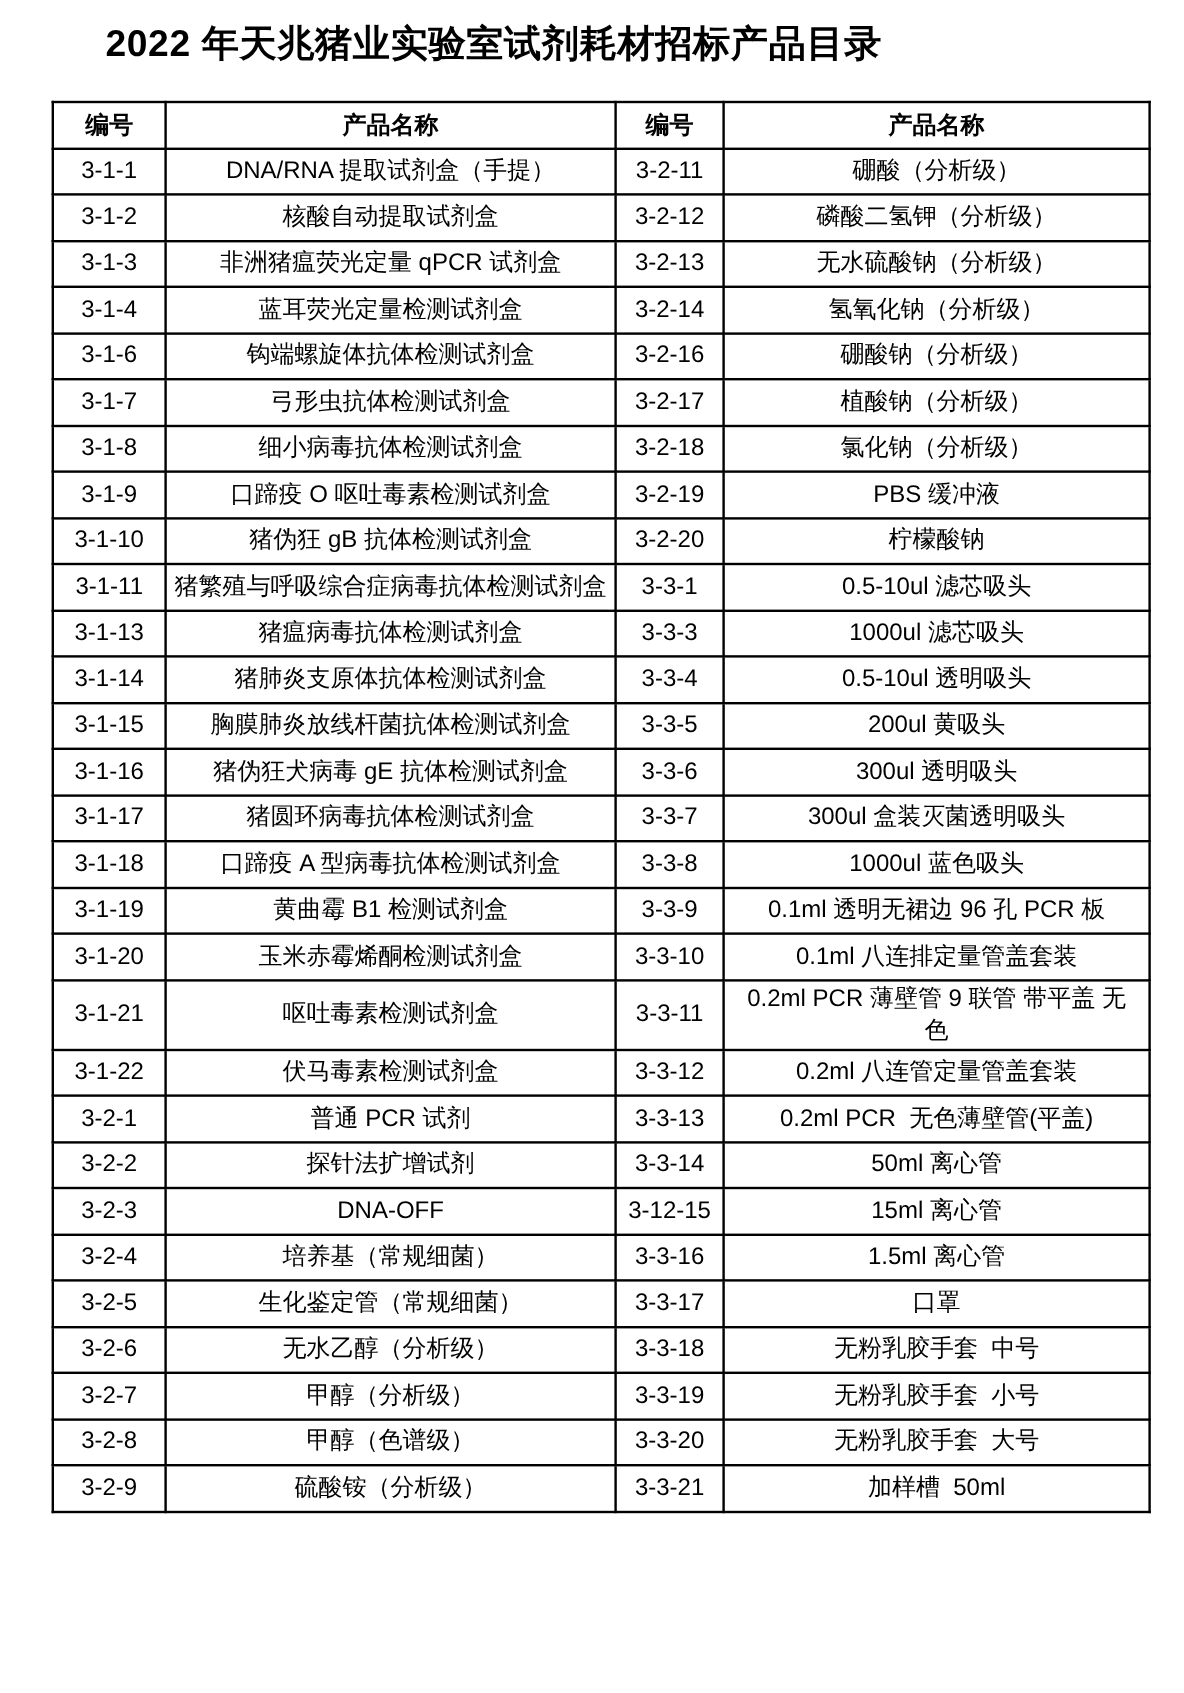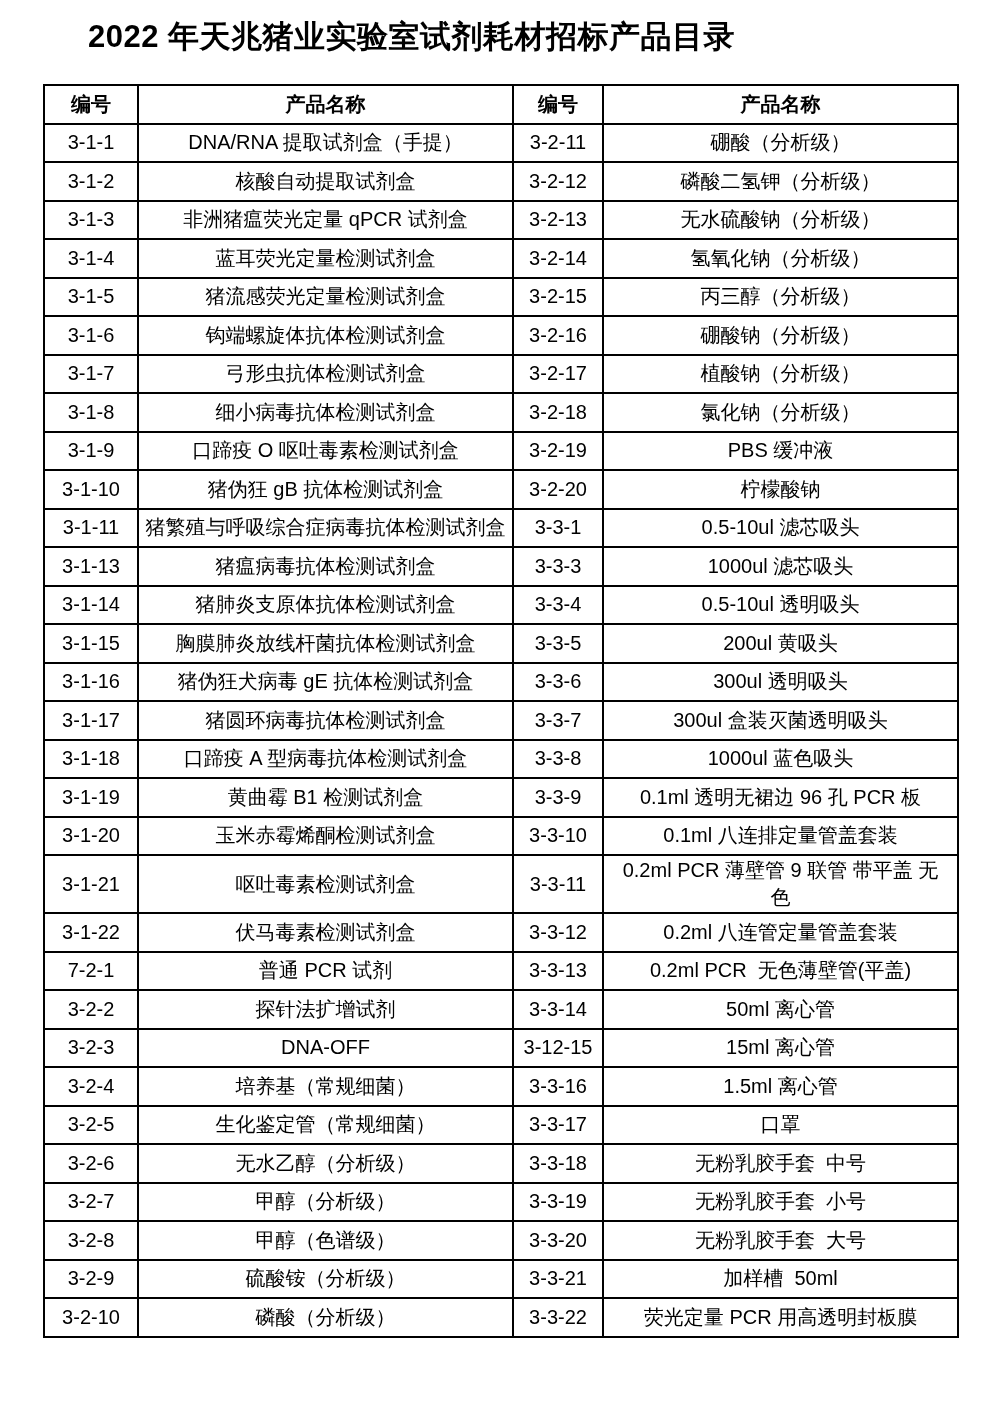--- a/index.html
+++ b/index.html
@@ -94,26 +94,20 @@
         <td class="col-num">3-2-13</td>
         <td class="col-name">无水硫酸钠（分析级）</td>
       </tr>
       <tr>
         <td class="col-num">3-1-4</td>
         <td class="col-name">蓝耳荧光定量检测试剂盒</td>
         <td class="col-num">3-2-14</td>
         <td class="col-name">氢氧化钠（分析级）</td>
       </tr>
       <tr>
-        <td class="col-num">3-1-5</td>
-        <td class="col-name">猪流感荧光定量检测试剂盒</td>
-        <td class="col-num">3-2-15</td>
-        <td class="col-name">丙三醇（分析级）</td>
-      </tr>
-      <tr>
         <td class="col-num">3-1-6</td>
         <td class="col-name">钩端螺旋体抗体检测试剂盒</td>
         <td class="col-num">3-2-16</td>
         <td class="col-name">硼酸钠（分析级）</td>
       </tr>
       <tr>
         <td class="col-num">3-1-7</td>
         <td class="col-name">弓形虫抗体检测试剂盒</td>
         <td class="col-num">3-2-17</td>
         <td class="col-name">植酸钠（分析级）</td>
@@ -197,21 +191,21 @@
         <td class="col-name">0.2ml PCR 薄壁管 9 联管 带平盖 无
 色</td>
       </tr>
       <tr>
         <td class="col-num">3-1-22</td>
         <td class="col-name">伏马毒素检测试剂盒</td>
         <td class="col-num">3-3-12</td>
         <td class="col-name">0.2ml 八连管定量管盖套装</td>
       </tr>
       <tr>
-        <td class="col-num">7-2-1</td>
+        <td class="col-num">3-2-1</td>
         <td class="col-name">普通 PCR 试剂</td>
         <td class="col-num">3-3-13</td>
         <td class="col-name">0.2ml PCR  无色薄壁管(平盖)</td>
       </tr>
       <tr>
         <td class="col-num">3-2-2</td>
         <td class="col-name">探针法扩增试剂</td>
         <td class="col-num">3-3-14</td>
         <td class="col-name">50ml 离心管</td>
       </tr>
@@ -250,20 +244,14 @@
         <td class="col-name">甲醇（色谱级）</td>
         <td class="col-num">3-3-20</td>
         <td class="col-name">无粉乳胶手套  大号</td>
       </tr>
       <tr>
         <td class="col-num">3-2-9</td>
         <td class="col-name">硫酸铵（分析级）</td>
         <td class="col-num">3-3-21</td>
         <td class="col-name">加样槽  50ml</td>
       </tr>
-      <tr>
-        <td class="col-num">3-2-10</td>
-        <td class="col-name">磷酸（分析级）</td>
-        <td class="col-num">3-3-22</td>
-        <td class="col-name">荧光定量 PCR 用高透明封板膜</td>
-      </tr>
     </tbody>
 </table>
 
 </body></html>

